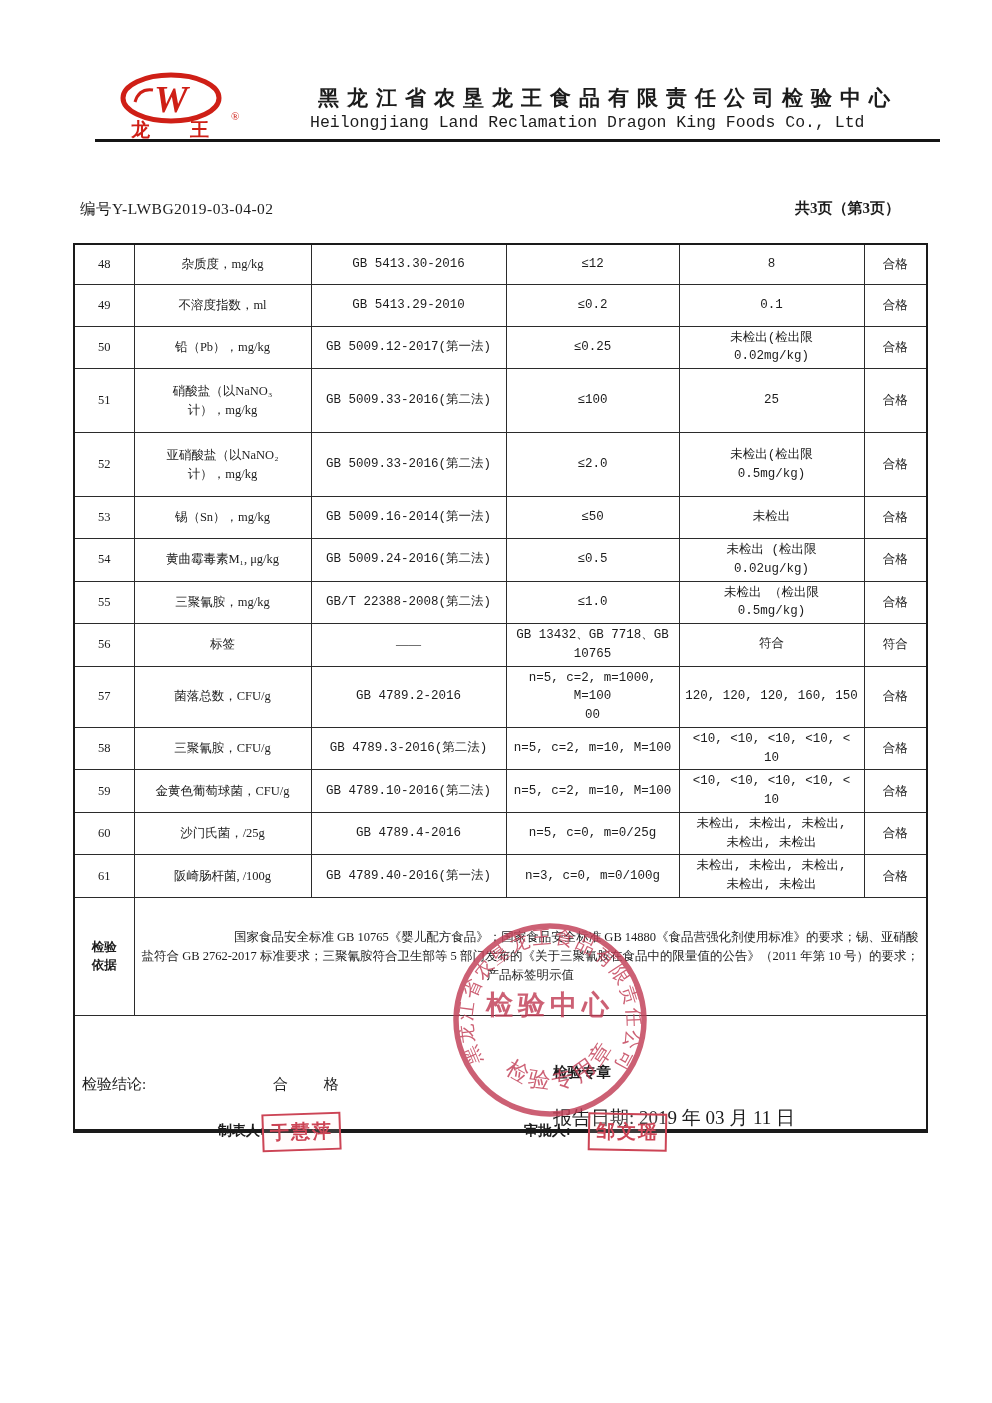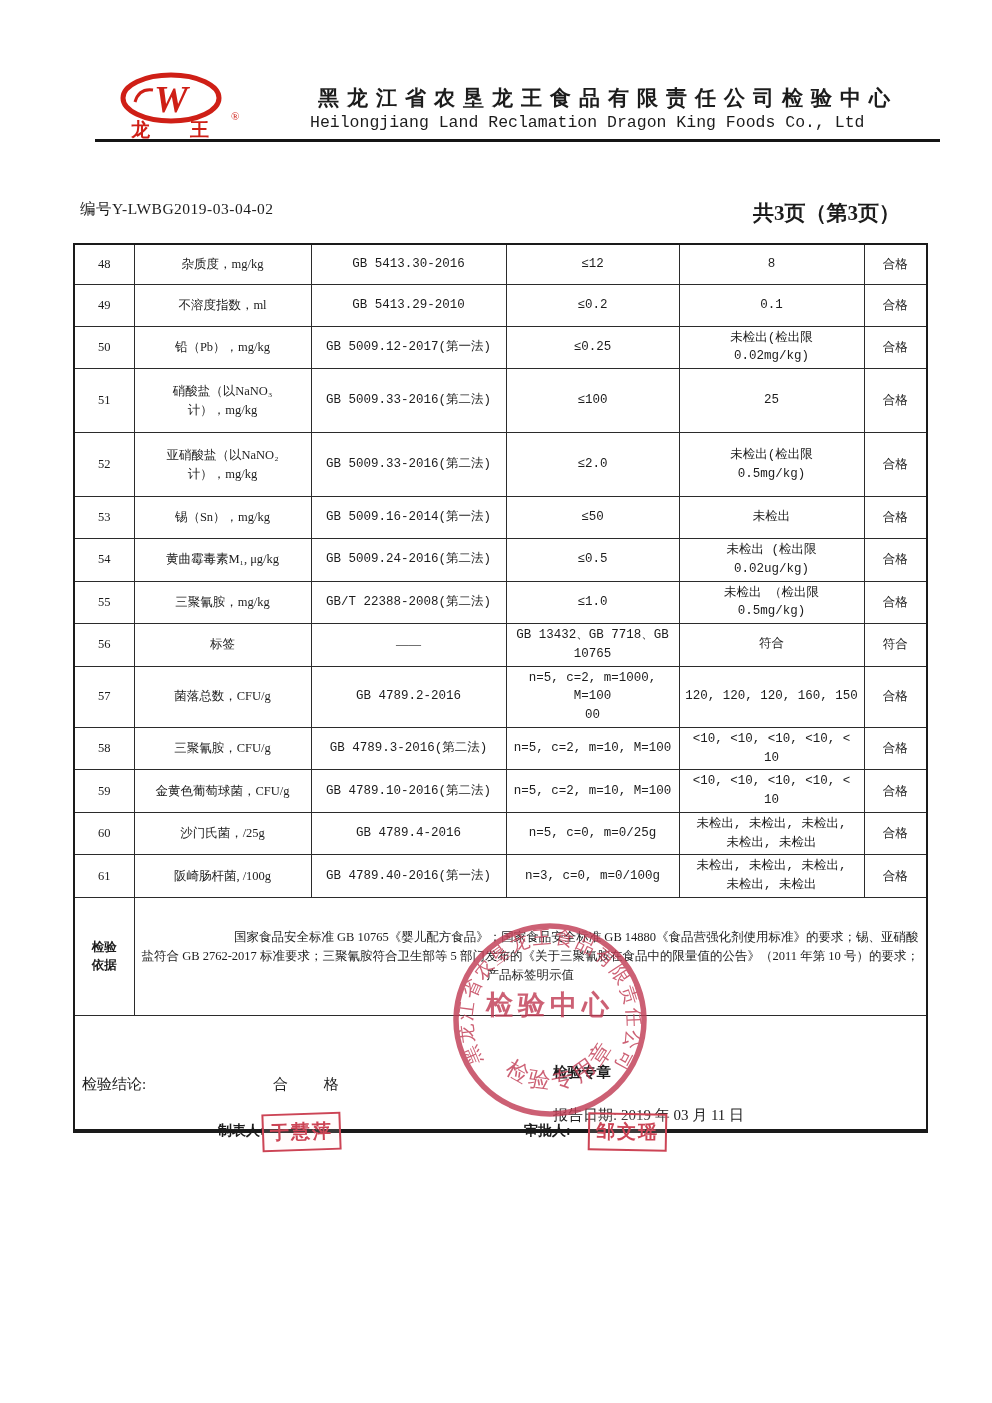--- a/index.html
+++ b/index.html
@@ -7,35 +7,35 @@
   .page { position:relative; width:992px; height:1403px; margin:0 auto; background:#ffffff; color:#1c1c1c; overflow:hidden; }
 
   
   .logo-wrap { position:absolute; left:105px; top:68px; width:180px; height:84px; }
   .company-cn { position:absolute; left:318px; top:84px; width:560px; font-size:21px; font-weight:bold; letter-spacing:8px; white-space:nowrap; }
   .company-en { position:absolute; left:310px; top:113px; width:600px; font-size:16.5px; font-family:"Liberation Mono","DejaVu Sans Mono",monospace; white-space:nowrap; }
   .header-rule { position:absolute; left:95px; top:139px; width:845px; height:3px; background:#151515; }
 
   
   .report-no { position:absolute; left:80px; top:199px; font-size:15.5px; font-weight:normal; letter-spacing:0.5px; }
-  .page-info { position:absolute; left:700px; top:199px; width:200px; text-align:right; font-size:21px; font-weight:bold; }
+  .page-info { position:absolute; left:700px; top:199px; width:200px; text-align:right; font-size:15px; font-weight:bold; }
 
   
   table.report { position:absolute; left:73px; top:243px; width:853px; border-collapse:collapse; table-layout:fixed; border:2px solid #1a1a1a; border-bottom-width:4px; }
   table.report td { border:1px solid #2b2b2b; font-size:12.5px; text-align:center; vertical-align:middle; padding:2px 4px; white-space:pre-line; line-height:1.5; }
   td.c-item { text-align:left; padding-left:9px; line-height:29px; }
   td.c-method { text-align:left; padding-left:9px; font-family:"Liberation Mono","DejaVu Sans Mono",monospace; font-size:12px; }
   td.c-req, td.c-res { font-family:"Liberation Mono","DejaVu Sans Mono",monospace; font-size:12px; }
   td.basis-label { font-size:15px; font-weight:bold; line-height:46px; }
   td.basis-text { text-align:left; padding:8px 12px 4px 8px; font-size:13.5px; line-height:38px; text-indent:92px; white-space:normal; }
   td.concl-cell { position:relative; padding:0; }
   .concl-label { position:absolute; left:7px; top:57px; font-size:15px; }
   .concl-value { position:absolute; left:198px; top:57px; font-size:15px; letter-spacing:16px; }
   .stamp-note { position:absolute; left:478px; top:46px; font-size:14.5px; font-weight:bold; }
-  .report-date { position:absolute; left:478px; top:88px; font-size:15px; }
+  .report-date { position:absolute; left:478px; top:88px; font-size:19px; }
 
   
   .seal { position:absolute; left:448px; top:920px; width:204px; height:204px; opacity:0.82; z-index:3; pointer-events:none; }
   .sig-row { position:absolute; left:0; top:1112px; width:992px; height:50px; }
   .sig-label { position:absolute; font-size:14px; font-weight:bold; top:10px; }
   .sig-label.preparer { left:218px; }
   .sig-label.approver { left:524px; }
   .sig-stamp { position:absolute; top:1px; border:2px solid #cc4455; color:#cc4455; font-size:19px; font-weight:bold; letter-spacing:2px; padding:4px 6px; background:rgba(255,235,238,0.15); }
   .sig-stamp.preparer { left:262px; transform:rotate(-2deg); }
   .sig-stamp.approver { left:588px; transform:rotate(1deg); }

